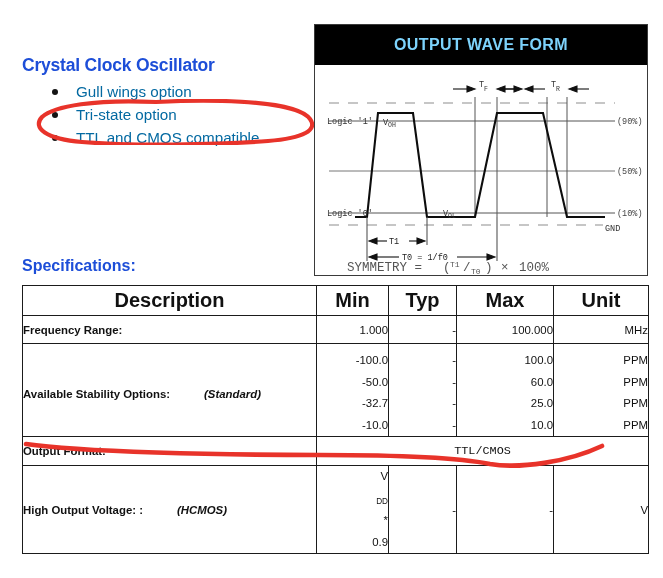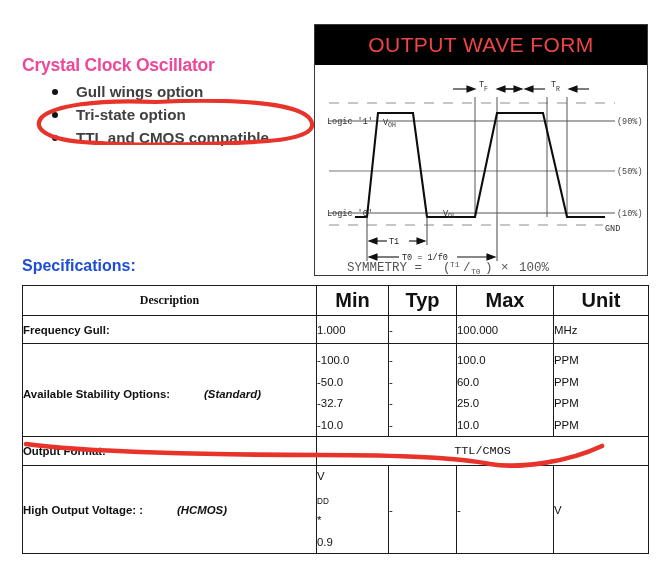--- a/index.html
+++ b/index.html
@@ -18,36 +18,35 @@
   
   #product-block {
     position: absolute;
     left: 22px; top: 55px;
     width: 290px;
   }
   #product-title {
     font-size: 17.5px;
     font-weight: bold;
     letter-spacing: -0.2px;
-    color: #ec4899;
+    color: #1d4ed8;
     margin: 0 0 4px 0;
     white-space: nowrap;
   }
   ul.feature-list {
     list-style: none;
     margin: 0; padding: 0;
   }
   ul.feature-list li {
     position: relative;
     font-size: 15.2px;
     line-height: 23px;
-    color: #404040;
+    color: #0369a1;
     padding-left: 54px;
     white-space: nowrap;
-    font-weight: bold;
   }
   ul.feature-list li .bullet {
     position: absolute;
     left: 30px; top: 9px;
     width: 6px; height: 6px;
     border-radius: 50%;
     background: #141414;
   }
 
   
@@ -69,26 +68,26 @@
   #waveform-figure {
     position: absolute;
     left: 314px; top: 24px;
     width: 334px; height: 252px;
     border: 1px solid #3a3a3a;
     background: #ffffff;
   }
   #waveform-header {
     height: 40px;
     background: #000000;
-    color: #ef4444;
+    color: #7dd3fc;
     display: flex;
     align-items: center;
     justify-content: center;
-    font-size: 21px;
-    font-weight: normal;
+    font-size: 16px;
+    font-weight: bold;
     letter-spacing: 0.4px;
   }
   #waveform-canvas-wrap {
     position: relative;
     height: 210px;
     background: #fff;
   }
   #waveform-svg { display: block; }
 
   
@@ -121,37 +120,37 @@
     border: 1px solid #1b1b1b;
     padding: 0;
     vertical-align: middle;
   }
   table.spec thead th {
     height: 30px;
     font-size: 20px;
     font-weight: bold;
     text-align: center;
   }
-  table.spec thead th.desc-head { font-size: 12px; font-family: Liberation Serif, serif; }
+  table.spec thead th.desc-head { font-size: 20px; }
 
   td.desc {
     text-align: left;
     padding: 0 0 0 12px;
     font-weight: bold;
     font-size: 11.4px;
   }
   td.desc .qual {
     font-weight: bold;
     font-style: italic;
     display: inline-block;
     margin-left: 34px;
     text-align: center;
   }
   td.val {
-    text-align: left;
+    text-align: right;
     font-size: 11.4px;
     font-weight: normal;
   }
   td.val .stacklines span { display: block; line-height: 21.5px; }
   td.span-val {
     text-align: center;
     font-size: 11.8px;
     font-family: Liberation Mono, monospace;
   }
   .row-freq td { height: 28px; }
@@ -298,21 +297,21 @@
         <th class="desc-head">Description</th>
         <th>Min</th>
         <th>Typ</th>
         <th>Max</th>
         <th>Unit</th>
       </tr>
     </thead>
     <tbody>
 
       <tr class="row-freq">
-        <td class="desc">Frequency Gull:</td>
+        <td class="desc">Frequency Range:</td>
         <td class="val">1.000</td>
         <td class="val">-</td>
         <td class="val">100.000</td>
         <td class="val">MHz</td>
       </tr>
 
       <tr class="row-stab">
         <td class="desc">
           <span>Available Stability Options:</span><span class="qual">(Standard)</span>
         </td>

